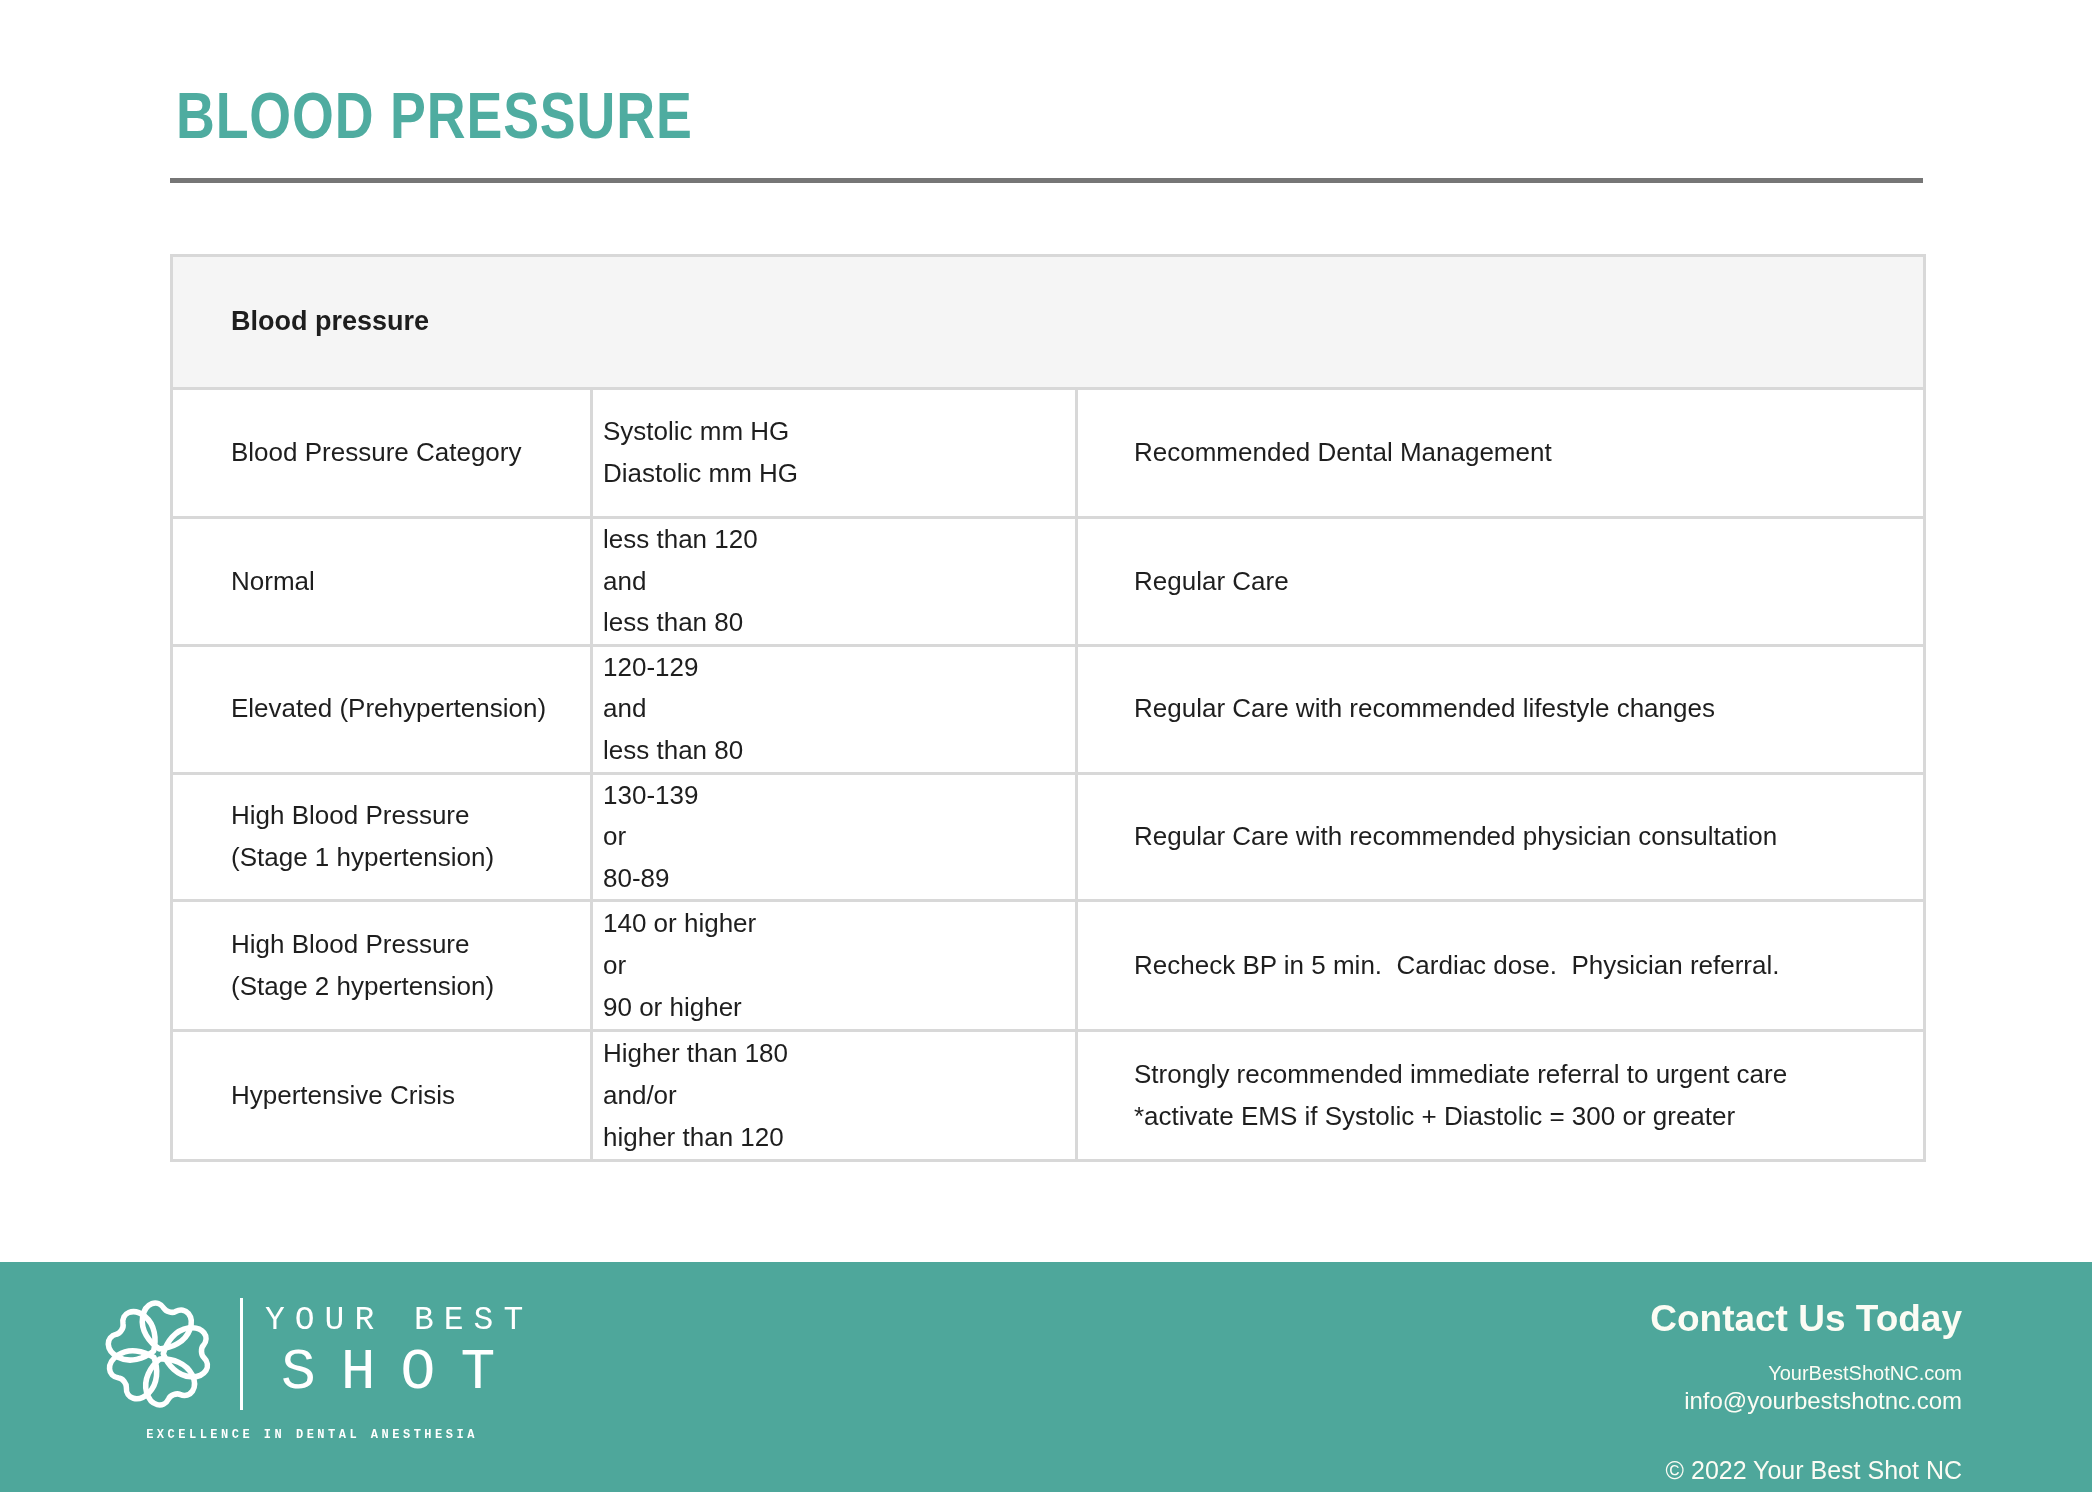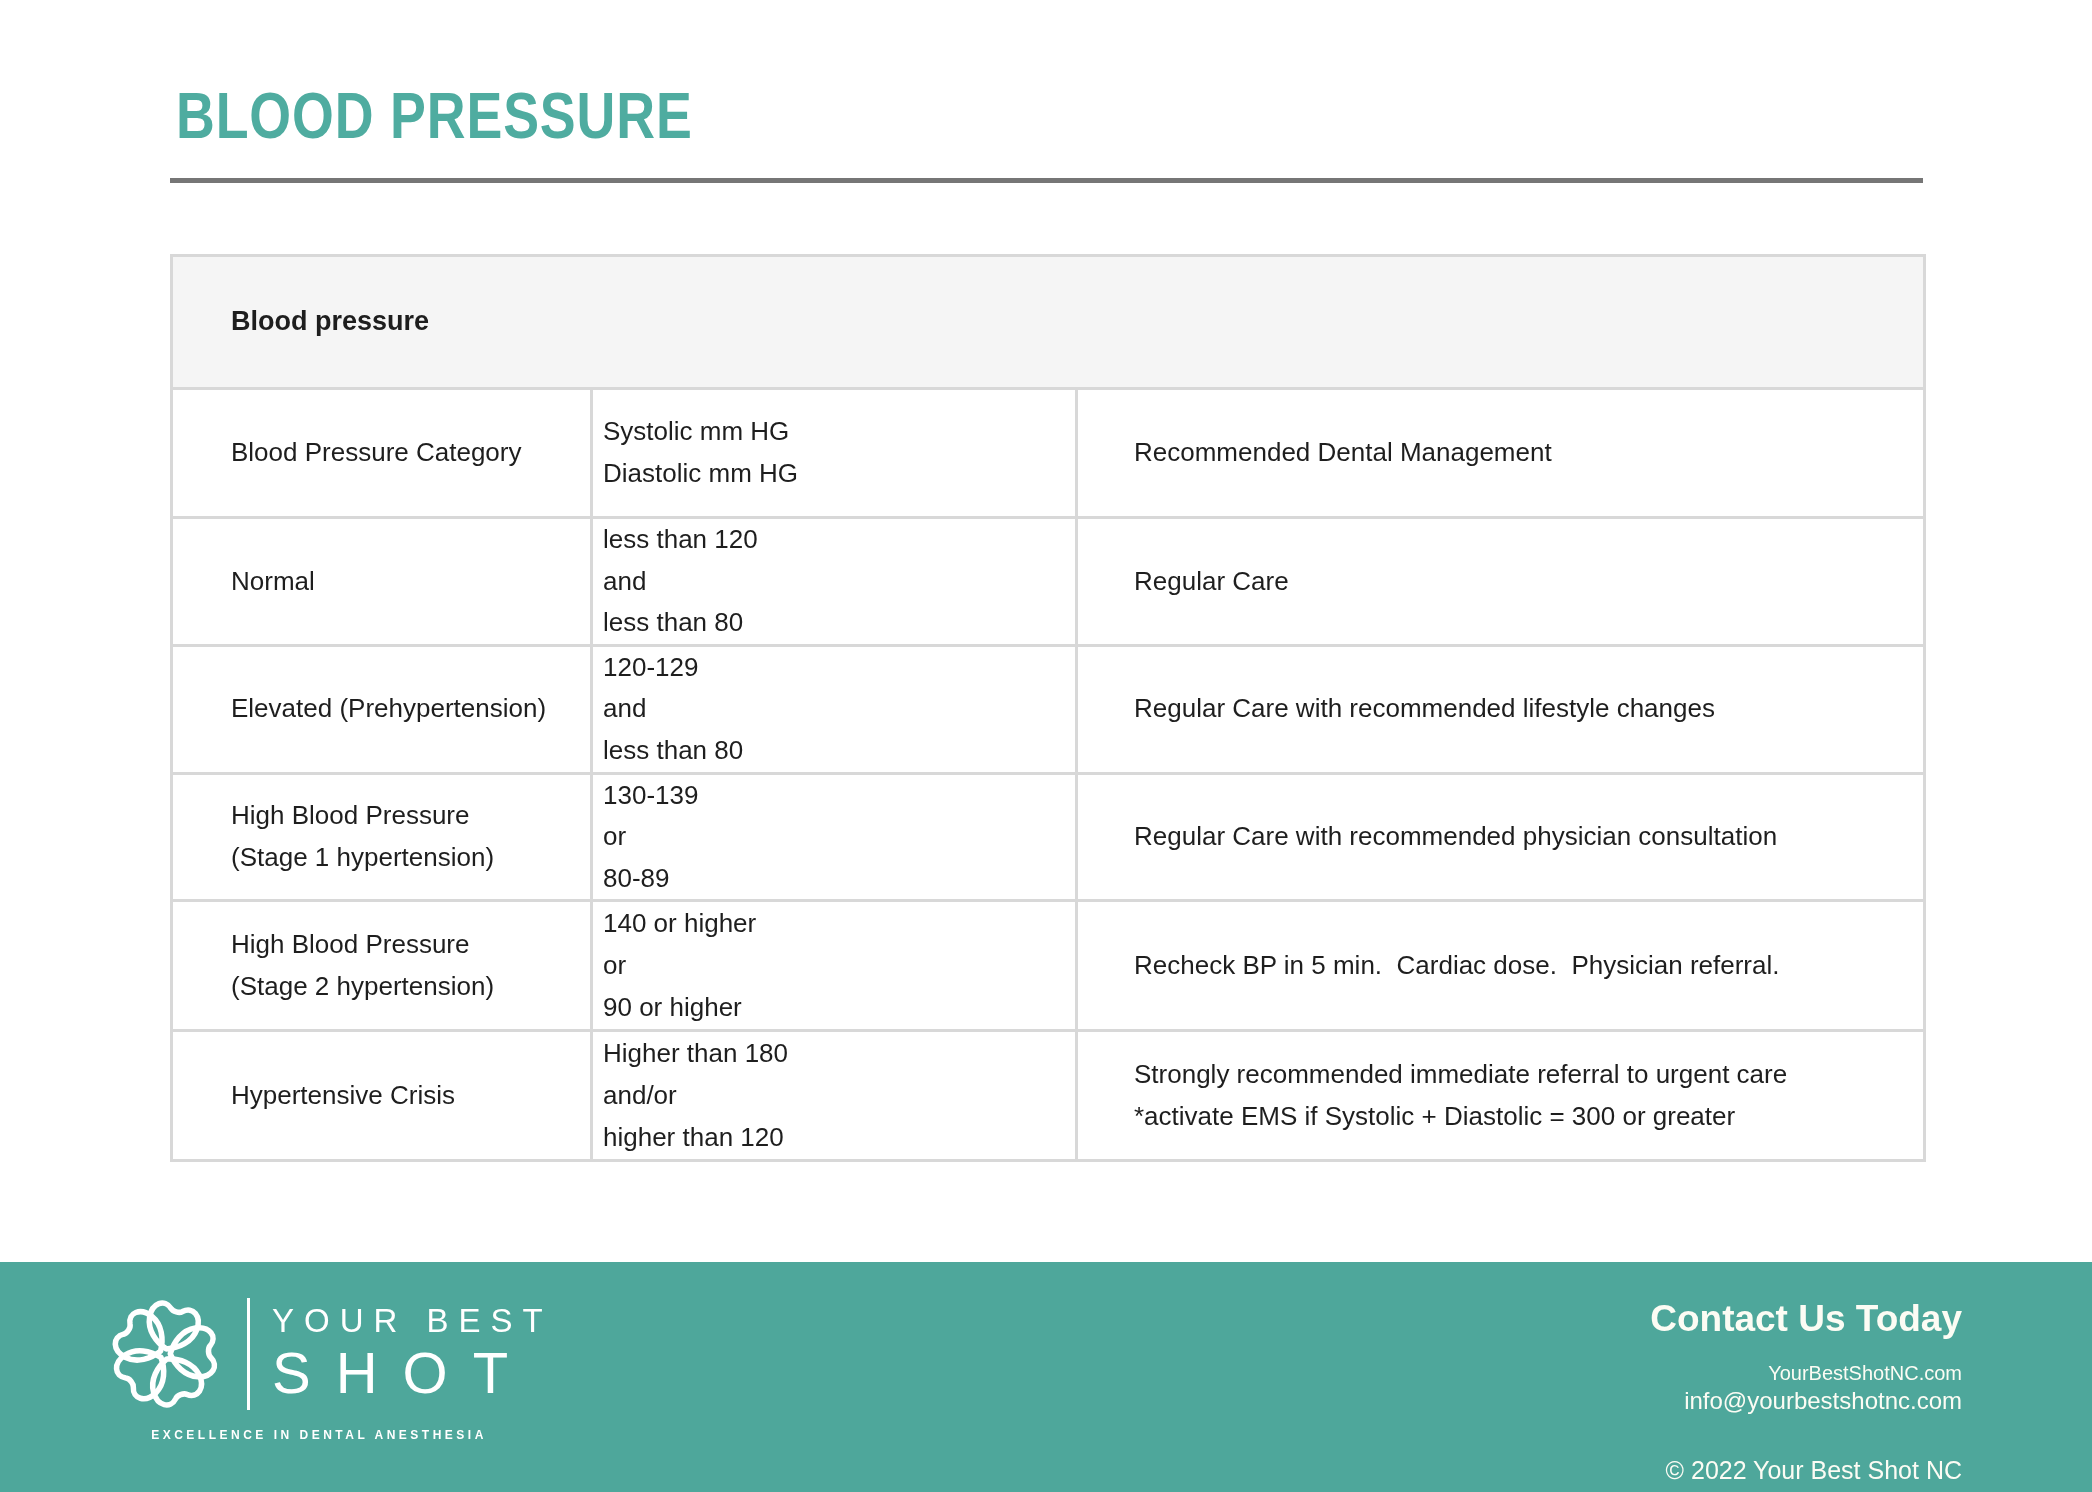--- a/index.html
+++ b/index.html
@@ -48,32 +48,32 @@
 
   .col-cat  { text-align:left; padding:0 20px 0 58px; }
   .col-range{ padding:0 10px; }
   .col-mgmt { text-align:left; padding:0 40px 0 56px; }
 
   
   .footer {
     position:absolute; left:0; top:1262px;
     width:2092px; height:230px; background:#4EA79B; color:#ffffff;
   }
-  .brand { position:absolute; left:99px; top:26px; }
+  .brand { position:absolute; left:92px; top:26px;font-family:Liberation Mono, monospace; }
   .brand-row { display:flex; align-items:center; }
   .tooth-icon { width:132px; height:132px; flex:0 0 auto; }
   .brand-divider { width:3px; height:112px; background:#ffffff; margin:0 22px 0 16px; }
   .brand-names { display:flex; flex-direction:column; }
   .brand-top {
     font-size:33px; font-weight:400; letter-spacing:10px;
     color:#ffffff; white-space:nowrap; line-height:1.1;
   }
   .brand-bottom {
     font-size:58px; font-weight:400; letter-spacing:25px;
-    color:#ffffff; white-space:nowrap; line-height:1.1; margin-top:2px;
+    color:#ffffff; white-space:nowrap; line-height:1.1; margin-top:2px;margin-left:16px;
   }
   .brand-tagline {
     margin-top:8px; text-align:center; width:440px;
     font-size:12px; font-weight:bold; letter-spacing:3.5px;
     color:#ffffff; white-space:nowrap;
   }
 
   .contact { position:absolute; right:130px; top:38px; text-align:right; color:#FCFCF4; }
   .contact-heading { font-size:37px; font-weight:700; line-height:1;text-align:right; }
   .contact-site  { font-size:20px; margin-top:24px; line-height:1.25; }

